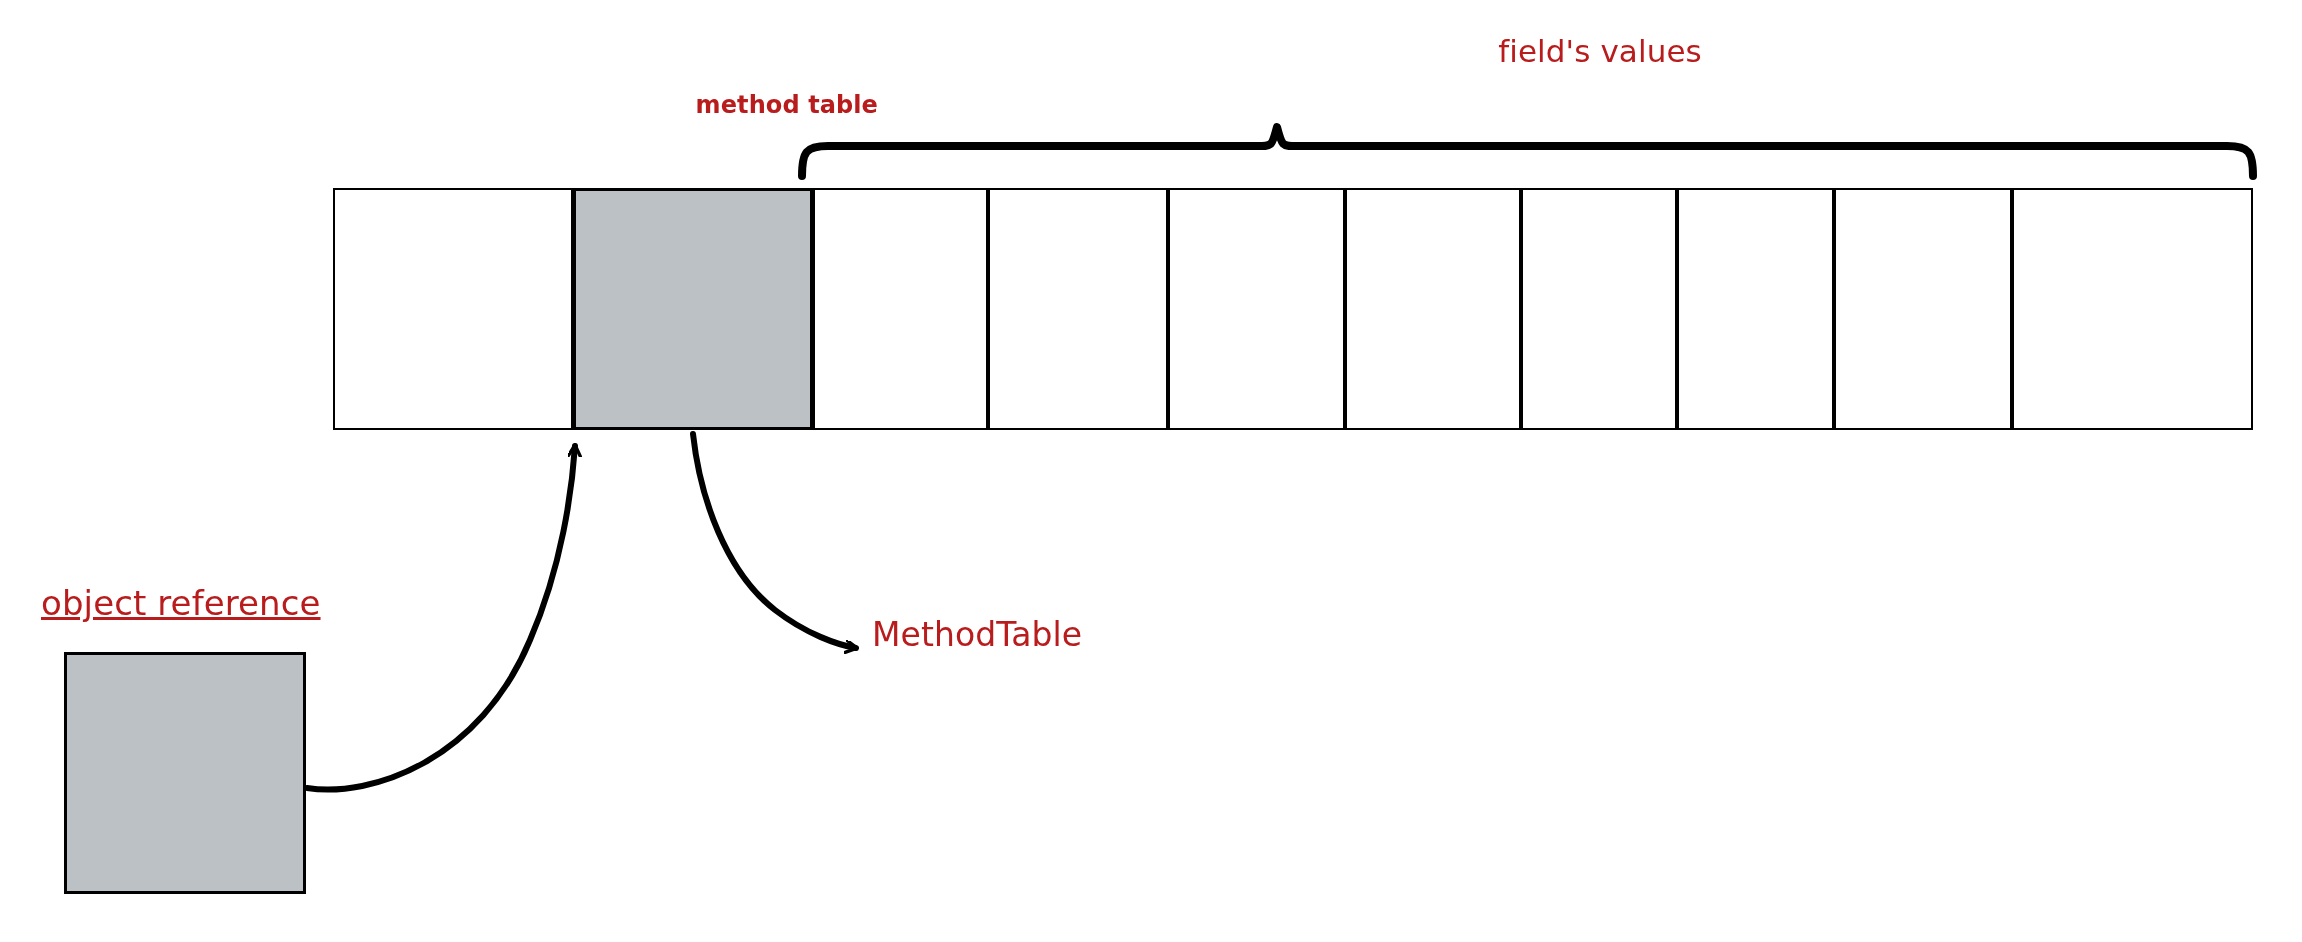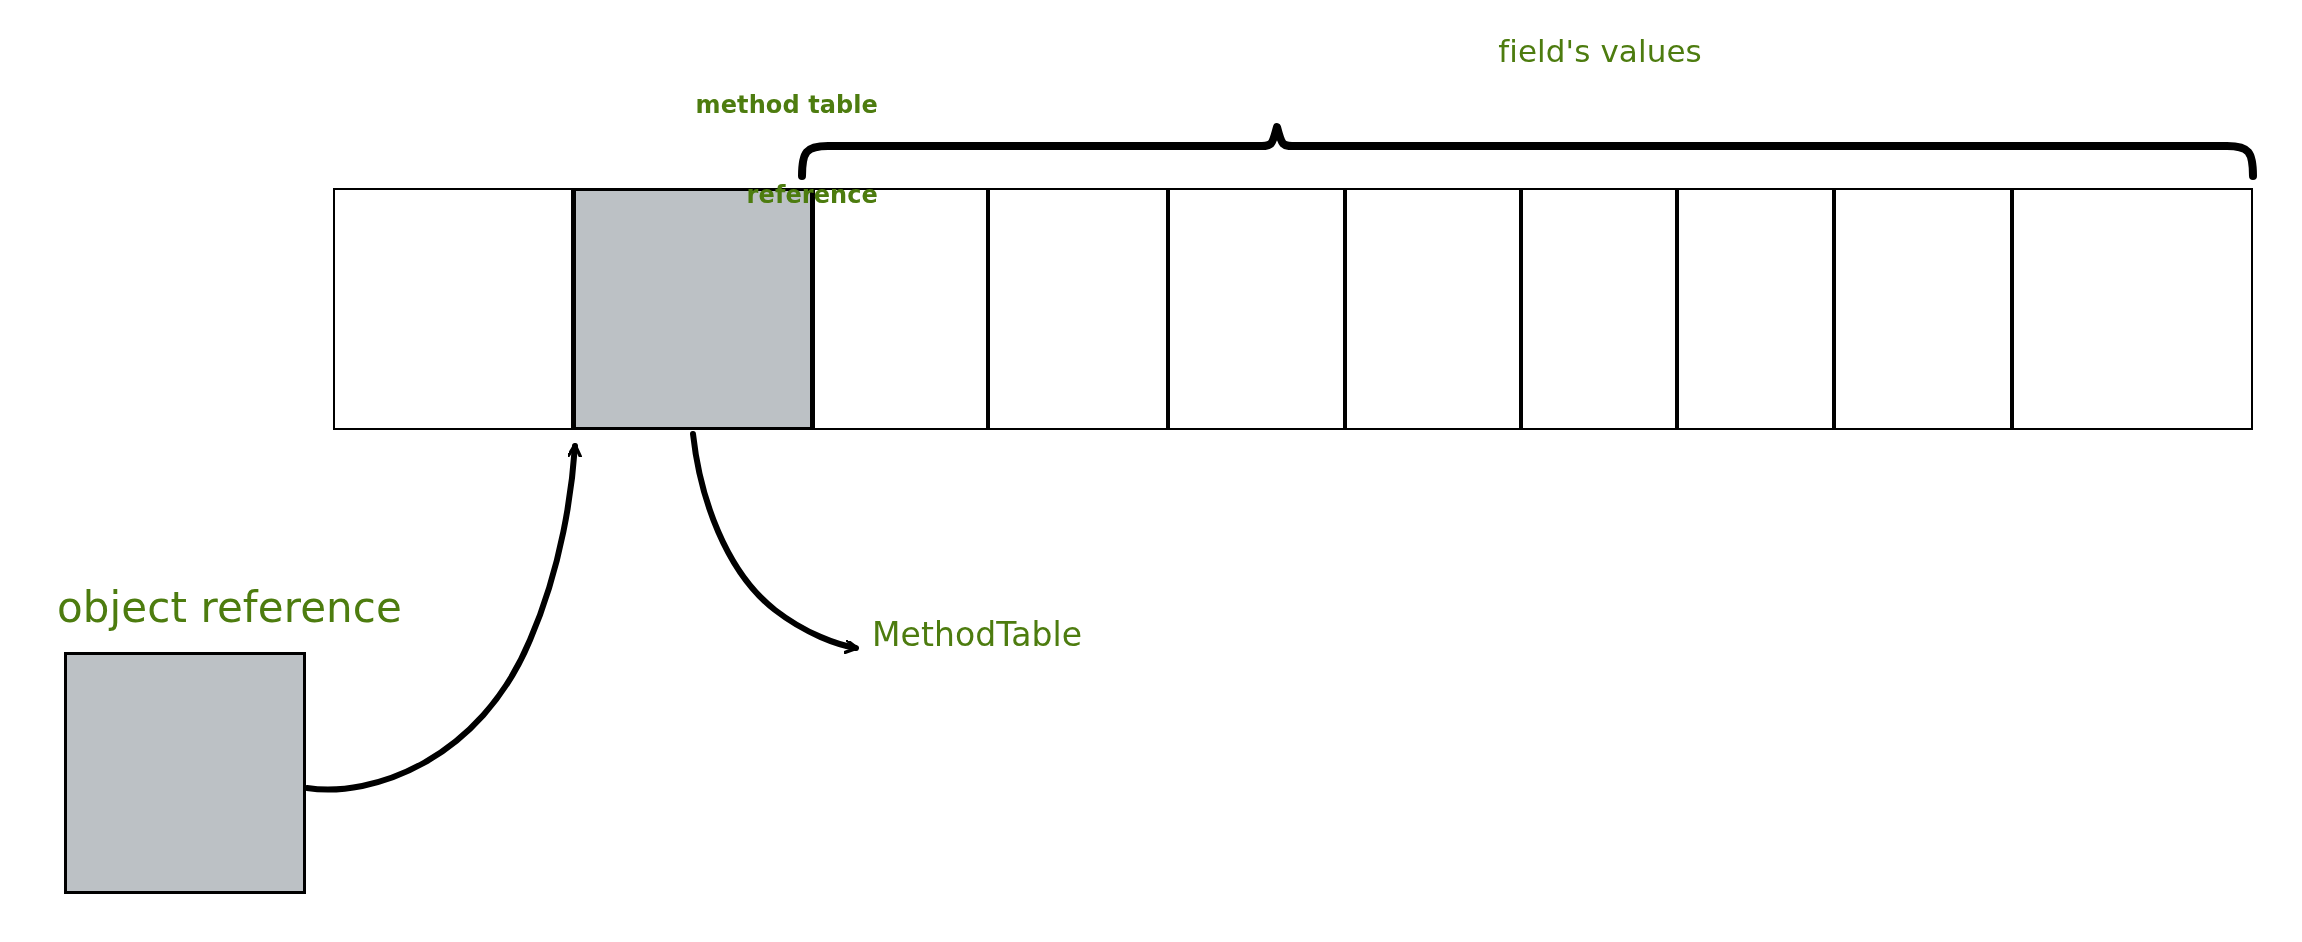--- a/index.html
+++ b/index.html
@@ -24,21 +24,21 @@
     left: 0;
     top: 0;
     width: 2302px;
     height: 942px;
     pointer-events: none;
   }
   
   .label {
     position: absolute;
     font-family: "DejaVu Sans", sans-serif;
-    color: #4d7c0f;
+    color: #b91c1c;
     white-space: pre;
     line-height: 1.25;
     letter-spacing: 0.1px;
   }
   #label-method-table-reference {
     left: 578px;
     top: 30px;
     width: 300px;
     font-size: 24px;
     text-align: right;
@@ -50,23 +50,24 @@
     width: 420px;
     font-size: 31px;
     text-align: center;
   }
   #label-method-table-target {
     left: 872px;
     top: 614px;
     font-size: 33px;
   }
   #label-object-reference {
-    left: 57px;
+    left: 41px;
     top: 582px;
-    font-size: 42px;
+    font-size: 34px;
+    text-decoration: underline;
   }
   
   .obj-box {
     position: absolute;
     box-sizing: border-box;
     background: #bcc1c5;
     border: 3px solid #000000;
   }
   #object-reference-box {
     left: 64px;
@@ -140,21 +141,20 @@
 
     <g>
       <path d="M 693,434
                C 700,498 726,572 775,610
                C 806,634 838,645 856,648" fill="none" stroke="#000000" stroke-width="6" stroke-linecap="round" marker-end="url(#arrow-open)"></path>
     </g>
   </svg>
 
   <div class="label" id="label-method-table-reference">
     <div>method table</div>
-    <div>reference</div>
   </div>
 
   <div class="label" id="label-field-values">field's values</div>
 
   <div class="label" id="label-method-table-target">MethodTable</div>
 
   <div class="label" id="label-object-reference">object reference</div>
 
 </div>
 

